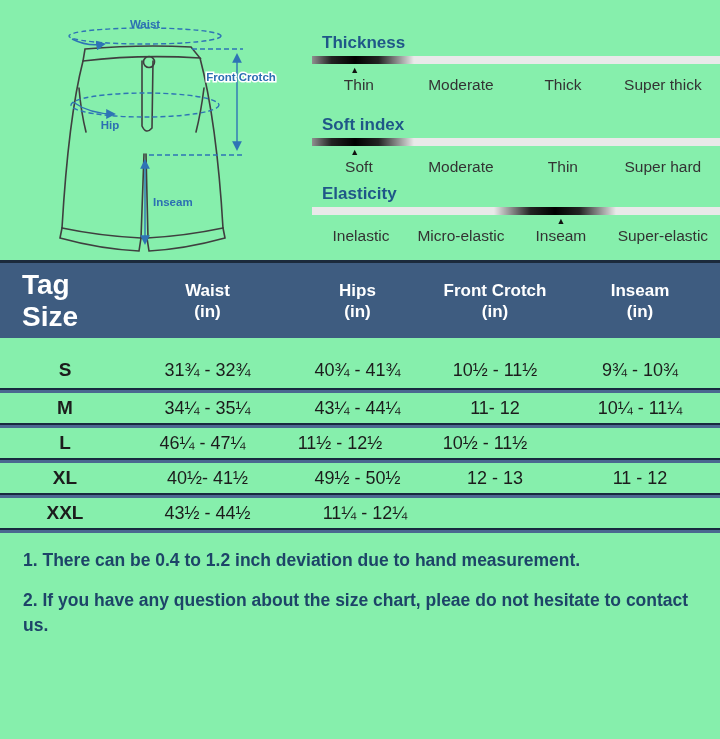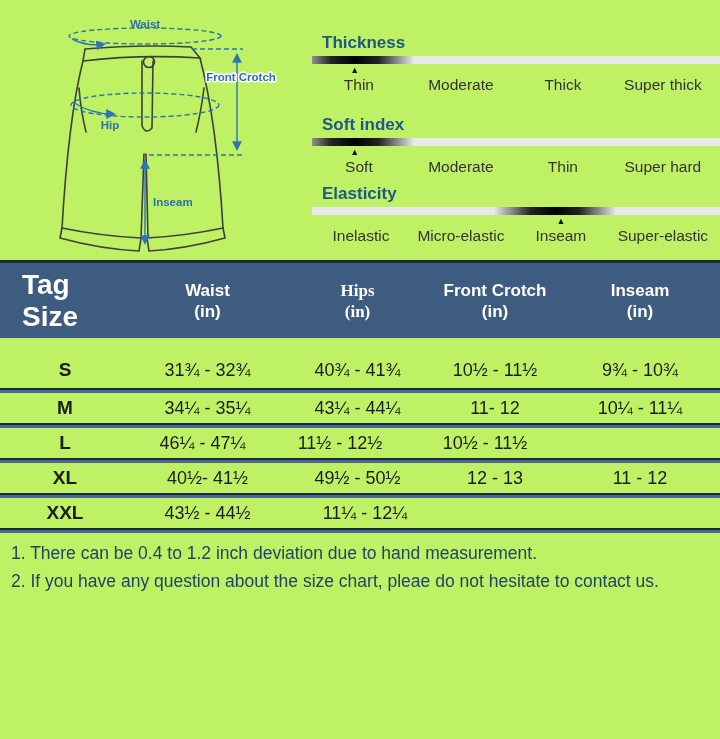--- a/index.html
+++ b/index.html
@@ -1,17 +1,17 @@
 <!DOCTYPE html>
 <html><head>
 <meta charset="utf-8">
 <style>
   html,body{margin:0;padding:0;background:#fff;}
   body{font-family:"Liberation Sans",sans-serif;}
-  .page{position:relative;width:720px;height:739px;background:#bef264;overflow:hidden;}
+  .page{position:relative;width:720px;height:739px;background:#86efac;overflow:hidden;}
 
   
   .top{position:relative;width:720px;height:260px;}
   svg.shorts{position:absolute;left:0;top:0;}
   svg.shorts text{font-family:"Liberation Sans",sans-serif;font-weight:bold;font-size:11.5px;fill:#2c6fb2;}
   svg.shorts text.halo{paint-order:stroke;stroke:#fff;stroke-width:3px;}
 
   .scales{position:absolute;left:312px;top:0;width:408px;height:260px;}
   .scale{position:absolute;left:0;width:100%;}
   .scale-title{font-size:17px;font-weight:bold;color:#1f5788;margin-left:10px;line-height:20px;}
@@ -22,31 +22,31 @@
   .labels{position:relative;height:19px;}
   .labels span{position:absolute;top:0;transform:translateX(-50%);white-space:nowrap;font-size:15.5px;color:#333;}
 
   
   .topline{height:3px;background:#1b2a3c;}
   .thead{display:flex;height:75px;background:#3e5c80;color:#fff;}
   .thead .corner{width:130px;display:flex;align-items:center;padding-left:22px;box-sizing:border-box;
     font-size:28px;font-weight:bold;}
   .hc{display:flex;flex-direction:column;justify-content:center;align-items:center;
     font-size:17px;font-weight:bold;line-height:21px;}
-  .w1{width:155px;} .w2{width:145px;font-family:Liberation Serif, serif;} .w3{width:130px;} .w4{width:160px;}
+  .w1{width:155px;} .w2{width:145px;} .w3{width:130px;} .w4{width:160px;}
   .trow{display:flex;align-items:center;height:30px;font-size:18px;color:#1c1c1c;}
   .trow.first{margin-top:14px;height:36px;}
   .trow>div{text-align:center;}
   .trow .c0{width:130px;font-weight:bold;font-size:19px;}
   .trow .c1{width:155px;} .trow .c2{width:145px;} .trow .c3{width:130px;} .trow .c4{width:160px;}
   .sep{height:5px;background:linear-gradient(to bottom,#18293f 0 45%,#4a6890 45% 100%);}
 
   
   .notes{margin:8px 0 0 8px;color:#1d4468;font-size:17.5px;line-height:25px;}
-  .notes p{margin:3px;}
+  .notes p{margin:15px;font-weight:bold;}
 </style>
 </head>
 <body>
 
 <div class="page">
 
   <div class="top">
 
     <svg class="shorts" width="300" height="260" viewBox="0 0 300 260">
       <defs>

